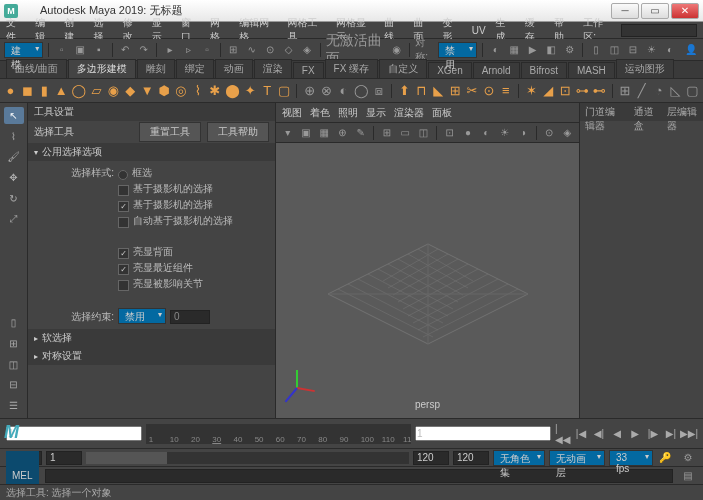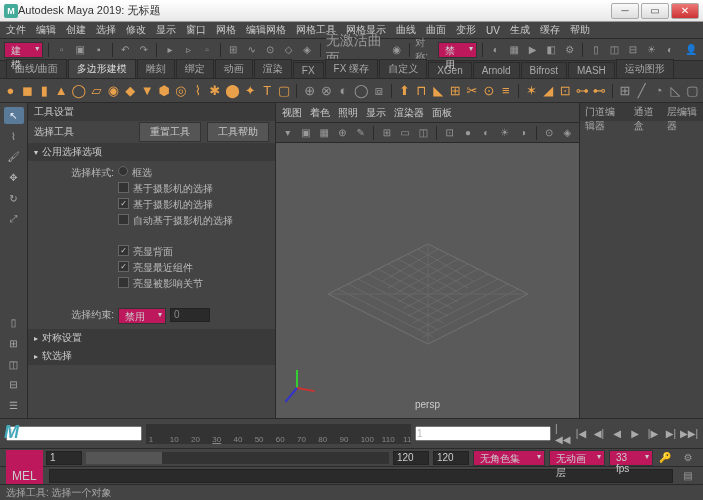--- a/index.html
+++ b/index.html
@@ -1,28 +1,28 @@
 <!DOCTYPE html>
 <html><head>
 <meta charset="utf-8">
 <style>
 *{margin:0;padding:0;box-sizing:border-box;font-family:"Microsoft YaHei",Arial,sans-serif;font-size:10px;color:#bbb;user-select:none}
 body{background:#444;width:703px;height:500px;overflow:hidden;display:flex;flex-direction:column}
 .titlebar{height:22px;background:linear-gradient(#fff,#e8e8e8);display:flex;align-items:center;padding:0 4px;border-bottom:1px solid #999}
 .titlebar .logo{width:14px;height:14px;background:#4a9;border-radius:2px;display:flex;align-items:center;justify-content:center;color:#fff;font-weight:bold;font-size:9px}
-.titlebar .title{margin-left:0;color:#333;font-size:11px}
+.titlebar .title{margin-left:22px;color:#333;font-size:11px}
 .titlebar .winbtns{margin-left:auto;display:flex;gap:2px}
 .titlebar .winbtns div{width:28px;height:16px;display:flex;align-items:center;justify-content:center;border:1px solid #aaa;border-radius:2px;color:#444;background:linear-gradient(#fafafa,#ddd)}
 .titlebar .winbtns .close{background:linear-gradient(#e77,#c33);color:#fff}
 .menubar{height:17px;background:#444;display:flex;align-items:center;padding:0 6px;gap:10px;border-bottom:1px solid #2a2a2a}
 .menubar span{color:#ccc;font-size:10px;cursor:pointer}
 .menubar .right{margin-left:auto;display:flex;align-items:center;gap:6px}
 .menubar .wsbox{background:#333;border:1px solid #222;width:80px;height:13px}
 .toolbar1{height:22px;background:#444;display:flex;align-items:center;padding:0 4px;gap:3px;border-bottom:1px solid #2a2a2a}
-.dd{background:#be185d;border:1px solid #333;padding:1px 14px 1px 6px;height:16px;color:#ccc;position:relative;font-size:10px}
+.dd{background:#0369a1;border:1px solid #333;padding:1px 14px 1px 6px;height:16px;color:#ccc;position:relative;font-size:10px}
 .dd:after{content:"▾";position:absolute;right:3px;top:1px;font-size:8px}
 .icn{width:18px;height:18px;display:flex;align-items:center;justify-content:center;color:#999;cursor:pointer}
 .sep{width:1px;height:14px;background:#2a2a2a;margin:0 2px}
 .tabsbar{height:18px;background:#3a3a3a;display:flex;align-items:flex-end;padding:0 6px;border-bottom:1px solid #2a2a2a}
 .tabsbar .tab{padding:2px 8px;background:#3a3a3a;color:#aaa;font-size:10px;border:1px solid #2a2a2a;border-bottom:none;margin-right:1px;cursor:pointer}
 .tabsbar .tab.active{background:#444;color:#ddd}
 .shelf{height:24px;background:#444;display:flex;align-items:center;padding:0 4px;gap:4px;border-bottom:1px solid #2a2a2a;overflow:hidden}
 .shelf .s{width:18px;height:18px;display:flex;align-items:center;justify-content:center;color:#e8a04a;font-size:13px;cursor:pointer}
 .shelf .s.g{color:#999}
 .main{flex:1;display:flex;min-height:0}
@@ -32,21 +32,21 @@
 .lbar .vgap{height:20px}
 .panel{width:248px;background:#444;border-right:1px solid #2a2a2a;display:flex;flex-direction:column}
 .panel .phdr{height:18px;background:#3a3a3a;display:flex;align-items:center;padding:0 6px;color:#ccc;font-size:10px}
 .panel .prow{height:22px;display:flex;align-items:center;padding:0 6px;gap:6px}
 .panel .prow .lbl{color:#ccc;font-size:10px;flex:1}
 .panel .btn{background:#555;border:1px solid #333;padding:2px 10px;color:#ccc;font-size:10px;cursor:pointer}
 .panel .section{background:#3a3a3a;height:18px;display:flex;align-items:center;padding:0 6px;color:#ccc;font-size:10px;cursor:pointer}
 .panel .section:before{content:"▸";margin-right:4px;font-size:8px}
 .panel .section.open:before{content:"▾"}
 .panel .opts{padding:4px 0}
-.panel .optrow{display:flex;align-items:flex-start;padding:1px 6px;gap:4px;min-height:15px}
+.panel .optrow{display:flex;align-items:flex-end;padding:1px 6px;gap:4px;min-height:15px}
 .panel .optrow .olbl{width:80px;text-align:right;color:#bbb;font-size:10px}
 .panel .chk{width:11px;height:11px;background:#333;border:1px solid #666;display:flex;align-items:center;justify-content:center;font-size:8px;color:#ccc}
 .panel .chk.on:after{content:"✓"}
 .panel .rad{width:10px;height:10px;border:1px solid #666;border-radius:50%;background:#333}
 .panel .inp{background:#2a2a2a;border:1px solid #222;width:40px;height:14px;color:#888;padding:0 3px;font-size:10px}
 .view{flex:1;display:flex;flex-direction:column;background:#3a3a3a;min-width:0}
 .vctrl{height:20px;background:#444;display:flex;align-items:center;padding:0 6px;gap:8px;border-bottom:1px solid #2a2a2a}
 .vctrl span{color:#ccc;font-size:10px;cursor:pointer}
 .vicons{height:20px;background:#444;display:flex;align-items:center;padding:0 4px;gap:3px;border-bottom:1px solid #2a2a2a}
 .vicons .vi{width:16px;height:16px;display:flex;align-items:center;justify-content:center;color:#999;font-size:10px}
@@ -61,21 +61,21 @@
 .timeline{height:30px;background:#444;border-top:1px solid #2a2a2a;display:flex;align-items:center;padding:0 6px;gap:4px}
 .timeline .frames{flex:1;height:20px;background:#333;position:relative;display:flex;align-items:flex-end;overflow:hidden}
 .timeline .frames .tick{position:absolute;bottom:0;color:#888;font-size:8px}
 .timeline .play{display:flex;gap:2px}
 .timeline .play div{width:16px;height:16px;display:flex;align-items:center;justify-content:center;color:#aaa;cursor:pointer}
 .rangebar{height:18px;background:#444;border-top:1px solid #2a2a2a;display:flex;align-items:center;padding:0 6px;gap:4px}
 .rangebar .rslider{flex:1;height:12px;background:#333;position:relative}
 .rangebar .rslider .rng{position:absolute;left:0;width:25%;height:100%;background:#555}
 .rangebar input{background:#2a2a2a;border:1px solid #222;width:36px;height:14px;color:#ccc;padding:0 3px;font-size:10px}
 .cmdbar{height:18px;background:#444;border-top:1px solid #2a2a2a;display:flex;align-items:center;padding:0 6px;gap:6px}
-.cmdbar .mel{background:#be185d;padding:19px 6px;color:#ccc;font-size:12px}
+.cmdbar .mel{background:#0c4a6e;padding:19px 6px;color:#ccc;font-size:10px}
 .cmdbar .cmdinput{flex:1;height:14px;background:#2a2a2a;border:1px solid #222}
 .status{height:16px;background:#444;border-top:1px solid #2a2a2a;display:flex;align-items:center;padding:0 6px}
 .status span{color:#aaa;font-size:10px}
 .mlogo{position:absolute;left:4px;bottom:56px;width:22px;height:22px;color:#4ab;font-size:18px;font-weight:bold;font-style:italic}
 </style>
 </head>
 <body>
 
 <div class="titlebar">
   <div class="logo">M</div>
@@ -99,20 +99,24 @@
   <span>编辑网格</span>
   <span>网格工具</span>
   <span>网格显示</span>
   <span>曲线</span>
   <span>曲面</span>
   <span>变形</span>
   <span>UV</span>
   <span>生成</span>
   <span>缓存</span>
   <span>帮助</span>
+  <div class="right">
+    <span>工作区:</span>
+    <div class="wsbox"></div>
+  </div>
 </div>
 
 <div class="toolbar1">
   <div class="dd">建模</div>
   <div class="sep"></div>
   <div class="icn">▫</div>
   <div class="icn">▣</div>
   <div class="icn">▪</div>
   <div class="sep"></div>
   <div class="icn">↶</div>
@@ -276,22 +280,22 @@
           <div class="chk"></div>
           <span>亮显被影响关节</span>
         </div>
       <div class="optrow" style="height:4px"></div>
       <div class="optrow">
           <div class="olbl">选择约束:</div>
           <div class="dd" style="width:48px">禁用</div>
           <div class="inp">0</div>
         </div>
     </div>
+    <div class="section">软选择</div>
     <div class="section">对称设置</div>
-    <div class="section">软选择</div>
   </div>
 
   <div class="view">
     <div class="vctrl">
       <span>视图</span>
       <span>着色</span>
       <span>照明</span>
       <span>显示</span>
       <span>渲染器</span>
       <span>面板</span>
@@ -377,21 +381,21 @@
 </div>
 
 <div class="rangebar">
   <input value="1" style="">
   <input value="1" style="">
   <div class="rslider">
       <div class="rng"></div>
     </div>
   <input value="120" style="">
   <input value="120" style="">
-  <div class="dd" style="width:72px">无角色集</div>
+  <div class="dd" style="width:52px">无角色集</div>
   <div class="dd" style="width:56px">无动画层</div>
   <div class="dd" style="width:44px">33 fps</div>
   <div class="icn">🔑</div>
   <div class="icn">⚙</div>
 </div>
 
 <div class="cmdbar">
   <div class="mel">MEL</div>
   <div class="cmdinput"></div>
   <div class="icn">▤</div>

